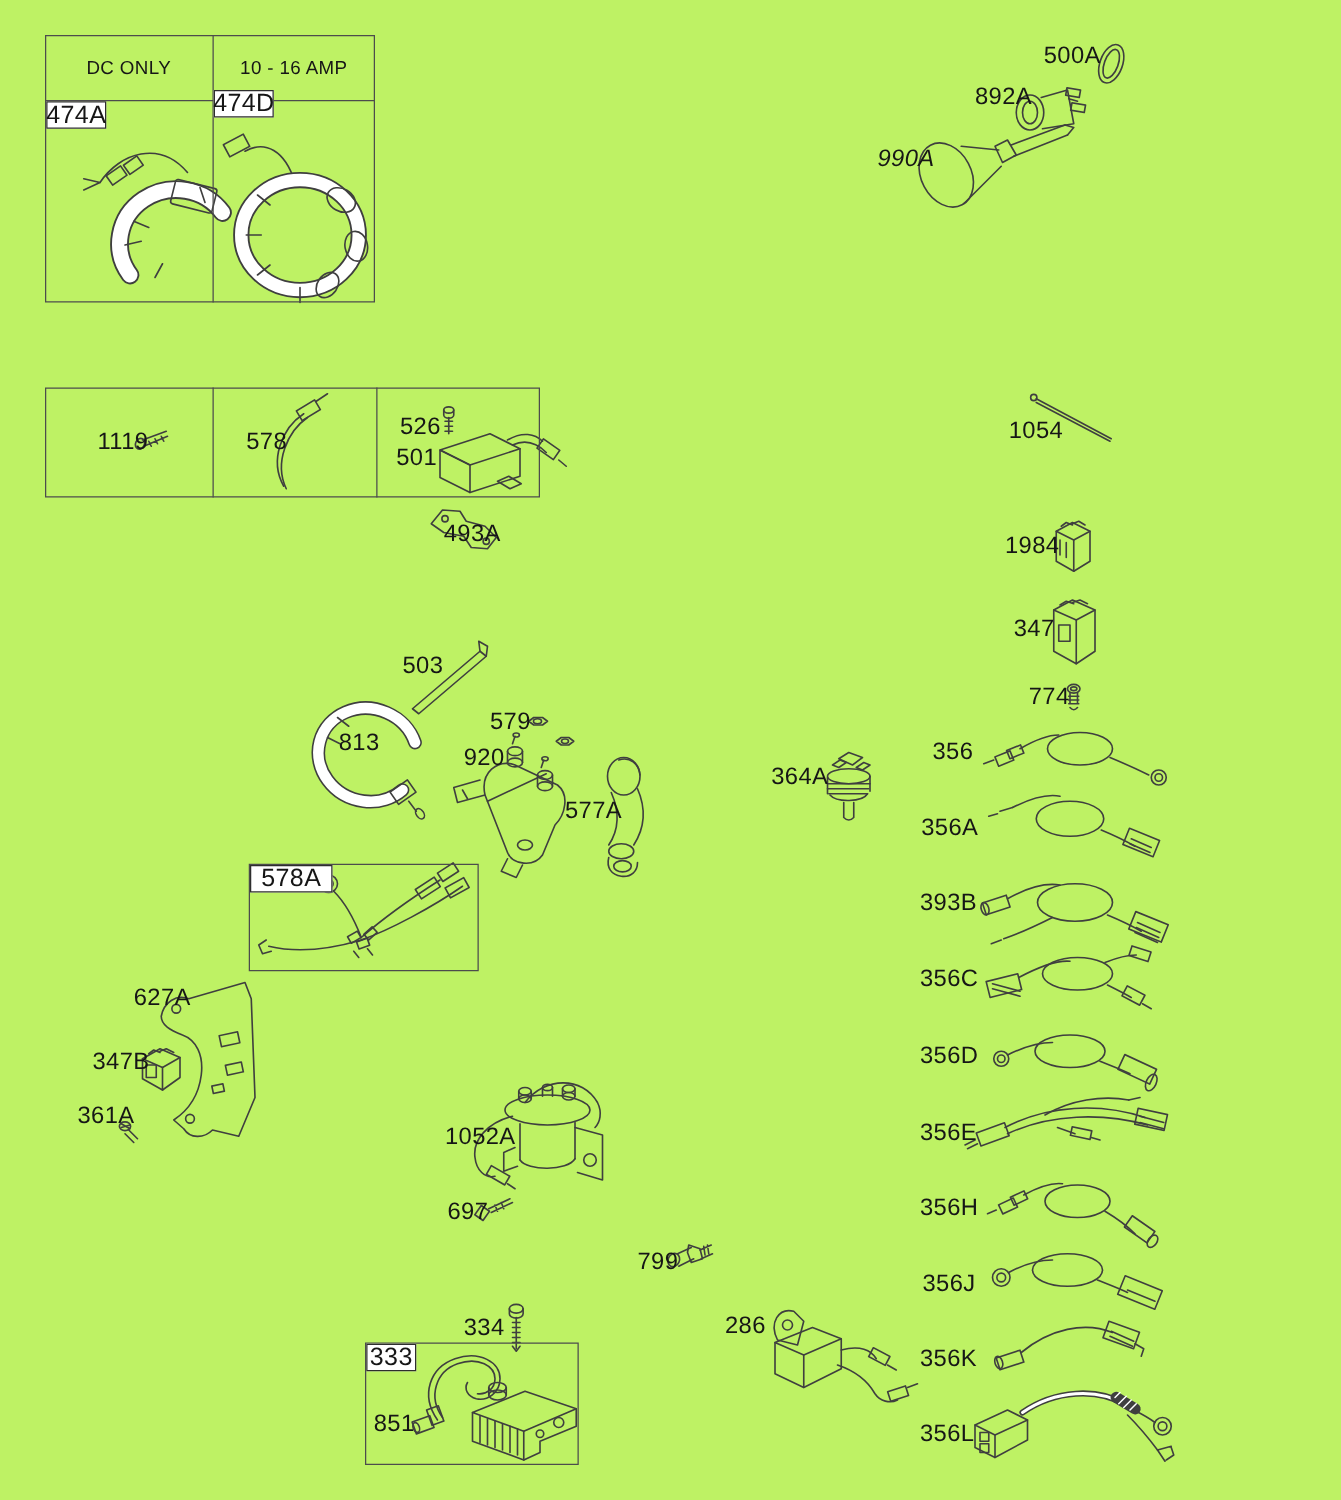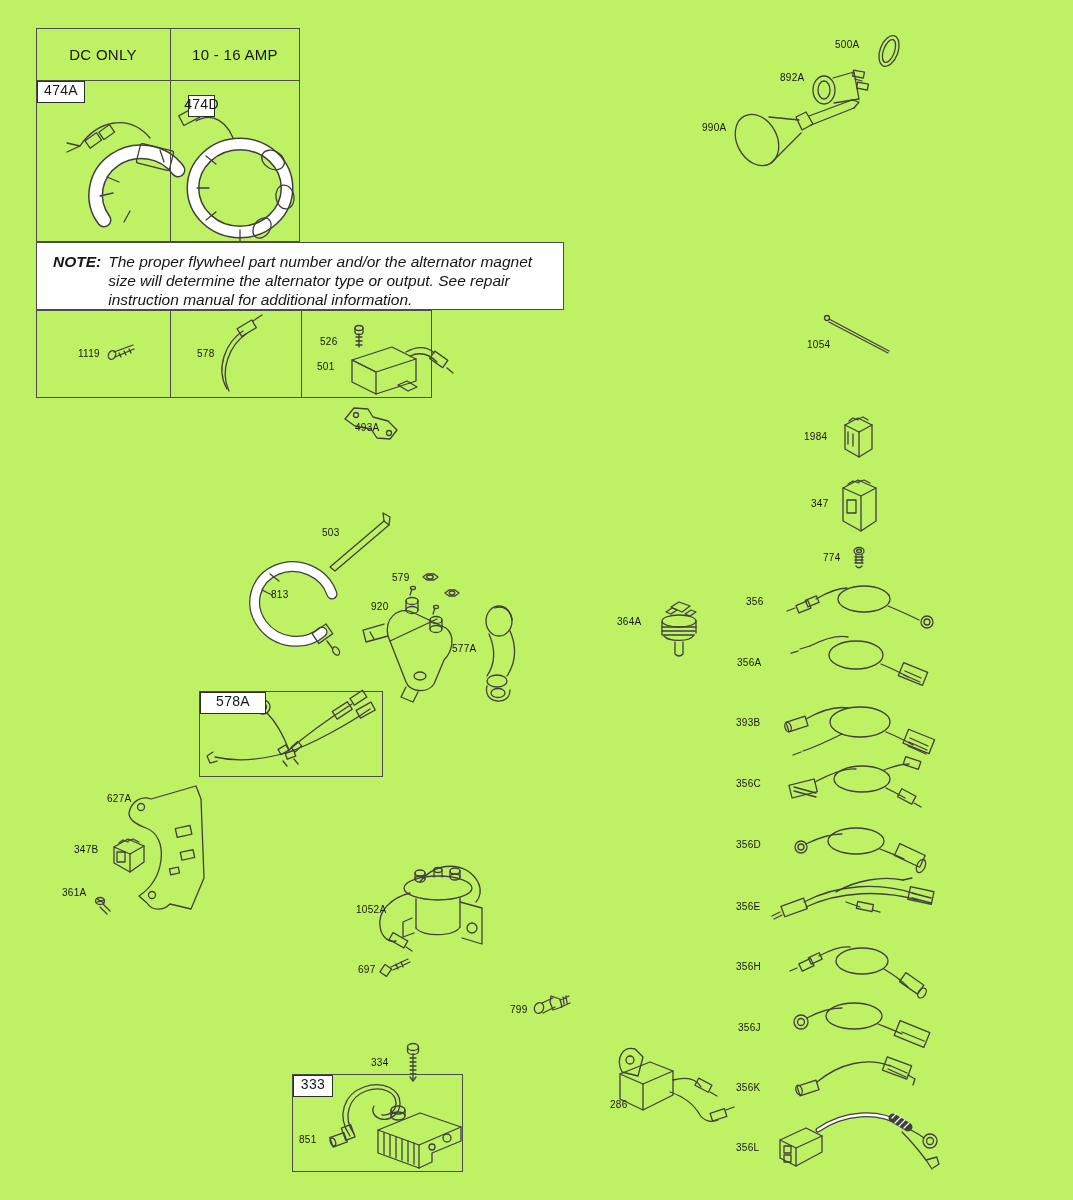--- a/index.html
+++ b/index.html
@@ -2,31 +2,31 @@
 <html><head>
 <meta charset="utf-8">
 <style>
   html,body{margin:0;padding:0;background:#fff;}
   .canvas{
     position:relative;width:1073px;height:1200px;background:#bef264;
     font-family:"Liberation Sans", sans-serif;color:#161616;overflow:hidden;
   }
   .art{position:absolute;left:0;top:0;width:1073px;height:1200px;}
   .lbl{
-    position:absolute;font-size:10px;line-height:17px;white-space:nowrap;
+    position:absolute;font-size:19px;line-height:17px;white-space:nowrap;
     letter-spacing:.3px;color:#161616;
   }
   .hdr{width:132px;text-align:center;font-size:15px;}
   .frame{position:absolute;border:1.4px solid #4c4c4c;background:transparent;box-sizing:border-box;}
   .line-v{position:absolute;width:1.4px;background:#4c4c4c;}
   .line-h{position:absolute;height:1.4px;background:#4c4c4c;}
   .boxlbl{
     position:absolute;border:1.6px solid #2e2e2e;background:#ffffff;
-    display:flex;align-items:flex-start;justify-content:center;
-    font-size:14px;letter-spacing:.3px;box-sizing:border-box;z-index:3;
+    display:flex;align-items:center;justify-content:center;
+    font-size:20px;letter-spacing:.3px;box-sizing:border-box;z-index:3;
   }
   .note{
     position:absolute;left:36px;top:242px;width:528px;height:68px;
     border:1.4px solid #4c4c4c;box-sizing:border-box;background:#fff;
     display:flex;align-items:flex-start;padding:9px 10px 0 16px;z-index:2;
   }
   .note .note-tag{font-style:italic;font-weight:bold;font-size:15.5px;line-height:19px;margin-right:7px;}
   .note .note-body{font-style:italic;font-size:15.5px;line-height:19px;width:452px;}
 </style>
 </head>
@@ -434,28 +434,24 @@
   <div class="frame" style="left:36px;top:28px;width:264px;height:214px;"></div>
   <div class="line-h" style="left:36px;top:80px;width:264px;"></div>
   <div class="line-v" style="left:170px;top:28px;height:214px;"></div>
 
   <span class="lbl hdr" style="left:37px;top:46px;">DC ONLY</span>
   <span class="lbl hdr" style="left:169px;top:46px;">10 - 16 AMP</span>
 
   <div class="boxlbl" style="left:37px;top:81px;width:48px;height:22px;">
       <span>474A</span>
     </div>
-  <div class="boxlbl" style="left:171px;top:95px;width:27px;height:22px;margin-left:17px;">
+  <div class="boxlbl" style="left:171px;top:72px;width:48px;height:22px;">
       <span>474D</span>
     </div>
 
-  <div class="note">
-    <span class="note-tag">NOTE:</span>
-    <span class="note-body">The proper flywheel part number and/or the alternator magnet size will determine the alternator type or output. See repair instruction manual for additional information.</span>
-  </div>
 
   <div class="frame" style="left:36px;top:310px;width:396px;height:88px;"></div>
   <div class="line-v" style="left:170px;top:310px;height:88px;"></div>
   <div class="line-v" style="left:301px;top:310px;height:88px;"></div>
 
   <div class="frame" style="left:199px;top:691px;width:184px;height:86px;"></div>
   <div class="boxlbl" style="left:200px;top:692px;width:66px;height:22px;">
       <span>578A</span>
     </div>
 
@@ -465,21 +461,21 @@
     </div>
 
   <span class="lbl" style="left:78px;top:345px;">1119</span>
   <span class="lbl" style="left:197px;top:345px;">578</span>
   <span class="lbl" style="left:320px;top:333px;">526</span>
   <span class="lbl" style="left:317px;top:358px;">501</span>
   <span class="lbl" style="left:311px;top:419px;margin-left:44px;">493A</span>
 
   <span class="lbl" style="left:835px;top:36px;">500A</span>
   <span class="lbl" style="left:780px;top:69px;">892A</span>
-  <span class="lbl" style="left:702px;top:119px;">990A</span>
+  <span class="lbl" style="left:702px;top:119px;font-style:italic;">990A</span>
   <span class="lbl" style="left:807px;top:336px;">1054</span>
   <span class="lbl" style="left:804px;top:428px;">1984</span>
   <span class="lbl" style="left:811px;top:495px;">347</span>
   <span class="lbl" style="left:823px;top:549px;">774</span>
 
   <span class="lbl" style="left:322px;top:524px;">503</span>
   <span class="lbl" style="left:228px;top:586px;margin-left:43px;">813</span>
   <span class="lbl" style="left:392px;top:569px;">579</span>
   <span class="lbl" style="left:371px;top:598px;">920</span>
   <span class="lbl" style="left:452px;top:640px;">577A</span>
@@ -488,21 +484,21 @@
   <span class="lbl" style="left:107px;top:790px;">627A</span>
   <span class="lbl" style="left:74px;top:841px;">347B</span>
   <span class="lbl" style="left:62px;top:884px;">361A</span>
 
   <span class="lbl" style="left:356px;top:901px;">1052A</span>
   <span class="lbl" style="left:358px;top:961px;">697</span>
   <span class="lbl" style="left:510px;top:1001px;">799</span>
 
   <span class="lbl" style="left:371px;top:1054px;">334</span>
   <span class="lbl" style="left:299px;top:1131px;">851</span>
-  <span class="lbl" style="left:580px;top:1096px;margin-left:30px;">286</span>
+  <span class="lbl" style="left:580px;top:1052px;">286</span>
 
   <span class="lbl" style="left:746px;top:593px;">356</span>
   <span class="lbl" style="left:737px;top:654px;">356A</span>
   <span class="lbl" style="left:736px;top:714px;">393B</span>
   <span class="lbl" style="left:736px;top:775px;">356C</span>
   <span class="lbl" style="left:736px;top:836px;">356D</span>
   <span class="lbl" style="left:736px;top:898px;">356E</span>
   <span class="lbl" style="left:736px;top:958px;">356H</span>
   <span class="lbl" style="left:738px;top:1019px;">356J</span>
   <span class="lbl" style="left:736px;top:1079px;">356K</span>

